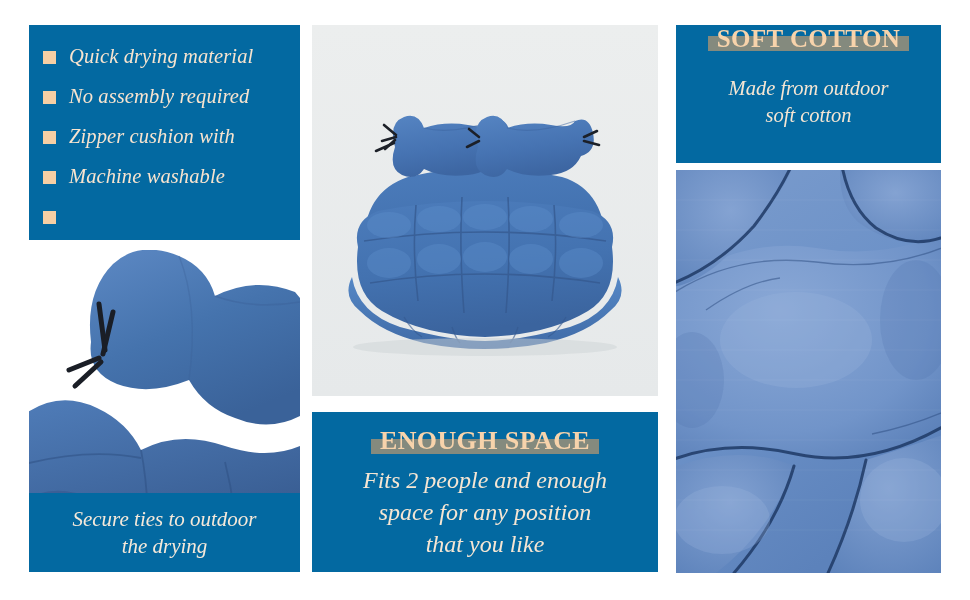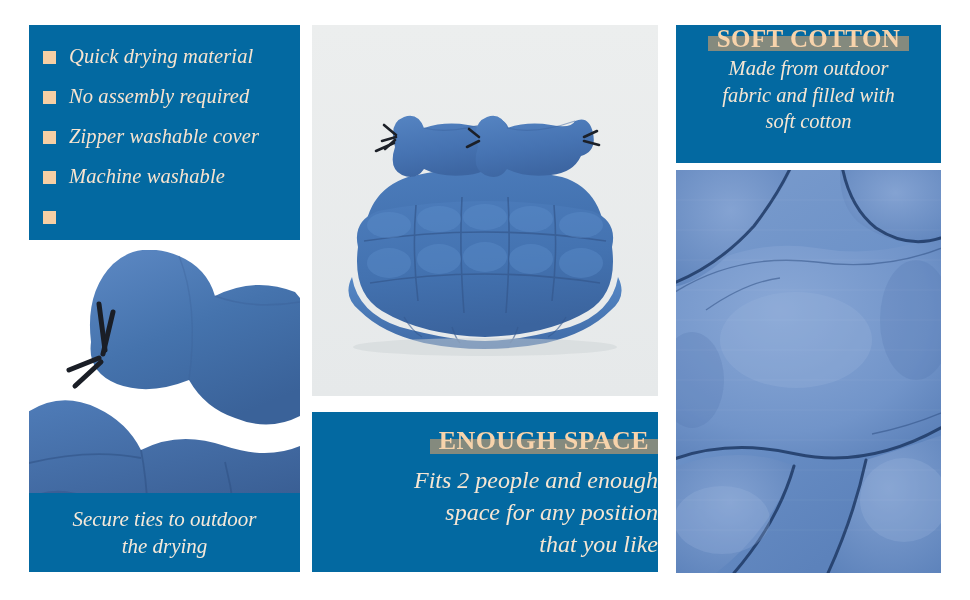--- a/index.html
+++ b/index.html
@@ -27,52 +27,52 @@
   #left-photo{left:29px;top:250px;width:271px;height:322px;background:#ffffff;}
   #right-photo{left:676px;top:170px;width:265px;height:403px;background:#6d8fc4;}
 
   
   #left-caption{left:29px;top:493px;width:271px;height:79px;
                 display:flex;align-items:center;justify-content:center;}
   .caption-text{font-style:italic;font-size:21px;color:#f6e9da;
                 text-align:center;line-height:1.28;}
 
   #center-text{left:312px;top:412px;width:346px;height:160px;
-               padding-top:14px;text-align:right;}
+               padding-top:14px;text-align:center;}
   #right-text{left:676px;top:25px;width:265px;height:138px;
               text-align:center;}
 
   .hl-wrap{position:relative;display:inline-block;padding:0 9px;}
   .hl-bar{position:absolute;left:0;right:0;bottom:2px;height:15px;
           background:#8b8c7c;opacity:.95;}
   .hl-text{position:relative;font-weight:bold;font-size:26px;
            color:#f7d3ab;letter-spacing:.4px;white-space:nowrap;}
   #right-text .hl-text{font-size:25px;}
 
   .body-text{font-style:italic;font-size:24px;color:#f6e6d3;
              line-height:1.33;margin-top:9px;}
-  #right-text .body-text{font-size:20.5px;line-height:1.3;margin-top:2px;}
+  #right-text .body-text{font-size:20.5px;line-height:1.3;margin-top:22px;}
 </style>
 </head>
 <body>
 
 <div id="stage">
 
   <div class="panel teal" id="feature-panel">
     <div class="feat-row">
       <span class="bullet"></span>
       <span class="feat-text">Quick drying material</span>
     </div>
     <div class="feat-row">
       <span class="bullet"></span>
       <span class="feat-text">No assembly required</span>
     </div>
     <div class="feat-row">
       <span class="bullet"></span>
-      <span class="feat-text">Zipper washable cover</span>
+      <span class="feat-text">Zipper cushion with</span>
     </div>
     <div class="feat-row">
       <span class="bullet"></span>
       <span class="feat-text">Machine washable</span>
     </div>
     <div class="feat-row">
       <span class="bullet"></span>
     </div>
   </div>
 
@@ -220,21 +220,20 @@
     </div>
   </div>
 
   <div class="panel teal" id="right-text">
     <span class="hl-wrap">
       <span class="hl-bar"></span>
       <span class="hl-text">SOFT COTTON</span>
     </span>
     <div class="body-text">
       <div>Made from outdoor</div>
-      <div>fabric and filled with</div>
       <div>soft cotton</div>
     </div>
   </div>
 
   <div class="panel photo" id="right-photo">
     <svg width="265" height="403" viewBox="0 0 265 403">
       <defs>
         <linearGradient id="tx1" x1="0" y1="0" x2="0.5" y2="1">
           <stop offset="0%" stop-color="#7b9ccd"></stop>
             <stop offset="50%" stop-color="#6d92c8"></stop>

